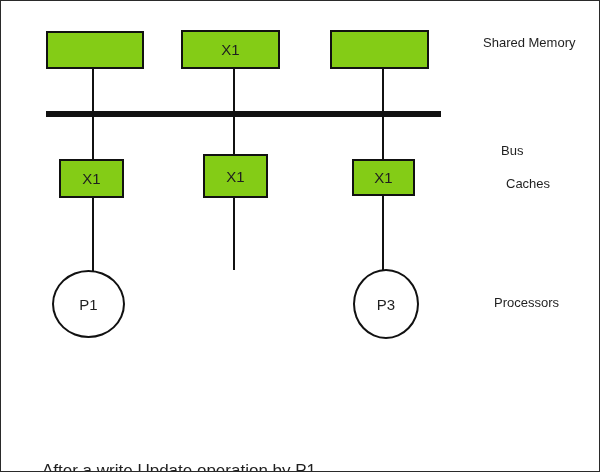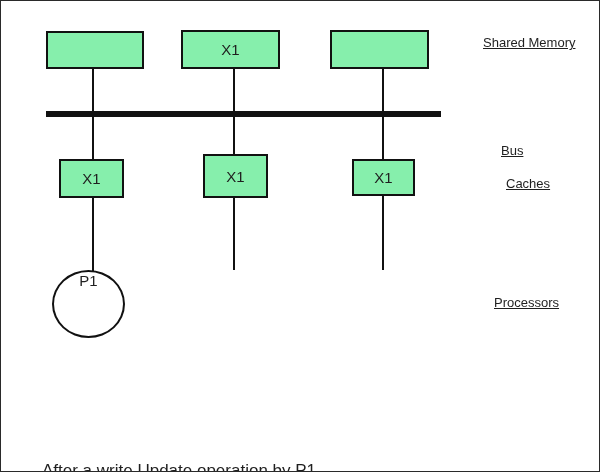--- a/index.html
+++ b/index.html
@@ -12,21 +12,21 @@
     height: 472px;
     background: #ffffff;
     border: 1px solid #2a2a2a;
     overflow: hidden;
   }
 
   
   .box {
     position: absolute;
     border: 2px solid #111111;
-    background: #86efac;
+    background: #84cc16;
     display: flex;
     align-items: center;
     justify-content: center;
     font-size: 15px;
     color: #1f1f1f;
   }
   .m1 { left: 45px;  top: 30px; width: 98px; height: 38px; }
   .m2 { left: 180px; top: 29px; width: 99px; height: 39px; }
   .m3 { left: 329px; top: 29px; width: 99px; height: 39px; }
 
@@ -34,21 +34,21 @@
   .c2 { left: 202px; top: 153px; width: 65px; height: 44px; }
   .c3 { left: 351px; top: 158px; width: 63px; height: 37px; }
 
   
   .circle {
     position: absolute;
     border: 2px solid #111111;
     background: #ffffff;
     border-radius: 50%;
     display: flex;
-    align-items: flex-start;
+    align-items: center;
     justify-content: center;
     font-size: 15px;
     color: #1f1f1f;
   }
   .p1 { left: 51px;  top: 269px; width: 73px; height: 68px; }
   .p2 { left: 201px; top: 268px; width: 76px; height: 71px; }
   .p3 { left: 352px; top: 268px; width: 66px; height: 70px; }
 
   
   .vline {
@@ -77,21 +77,20 @@
     height: 6px;
     background: #111111;
   }
 
   
   .row-label {
     position: absolute;
     font-size: 13px;
     color: #1f1f1f;
     white-space: nowrap;
-    text-decoration: underline;
   }
   .lbl-shared { left: 482px; top: 34px; }
   .lbl-bus    { left: 500px; top: 111px; margin-top: 31px; }
   .lbl-caches { left: 498px; top: 175px; margin-left: 7px; }
   .lbl-procs  { left: 493px; top: 294px; }
 
   
   .caption {
     position: absolute;
     left: 41px;
@@ -137,20 +136,23 @@
     <span>X1</span>
   </div>
 
   <div class="vline l-cp1"></div>
   <div class="vline l-cp2"></div>
   <div class="vline l-cp3"></div>
 
   <div class="circle p1">
     <span>P1</span>
   </div>
+  <div class="circle p3">
+    <span>P3</span>
+  </div>
 
   <div class="row-label lbl-shared">Shared Memory</div>
   <div class="row-label lbl-bus">Bus</div>
   <div class="row-label lbl-caches">Caches</div>
   <div class="row-label lbl-procs">Processors</div>
 
   <div class="caption">After a write Update operation by P1</div>
 
 </div>
 

